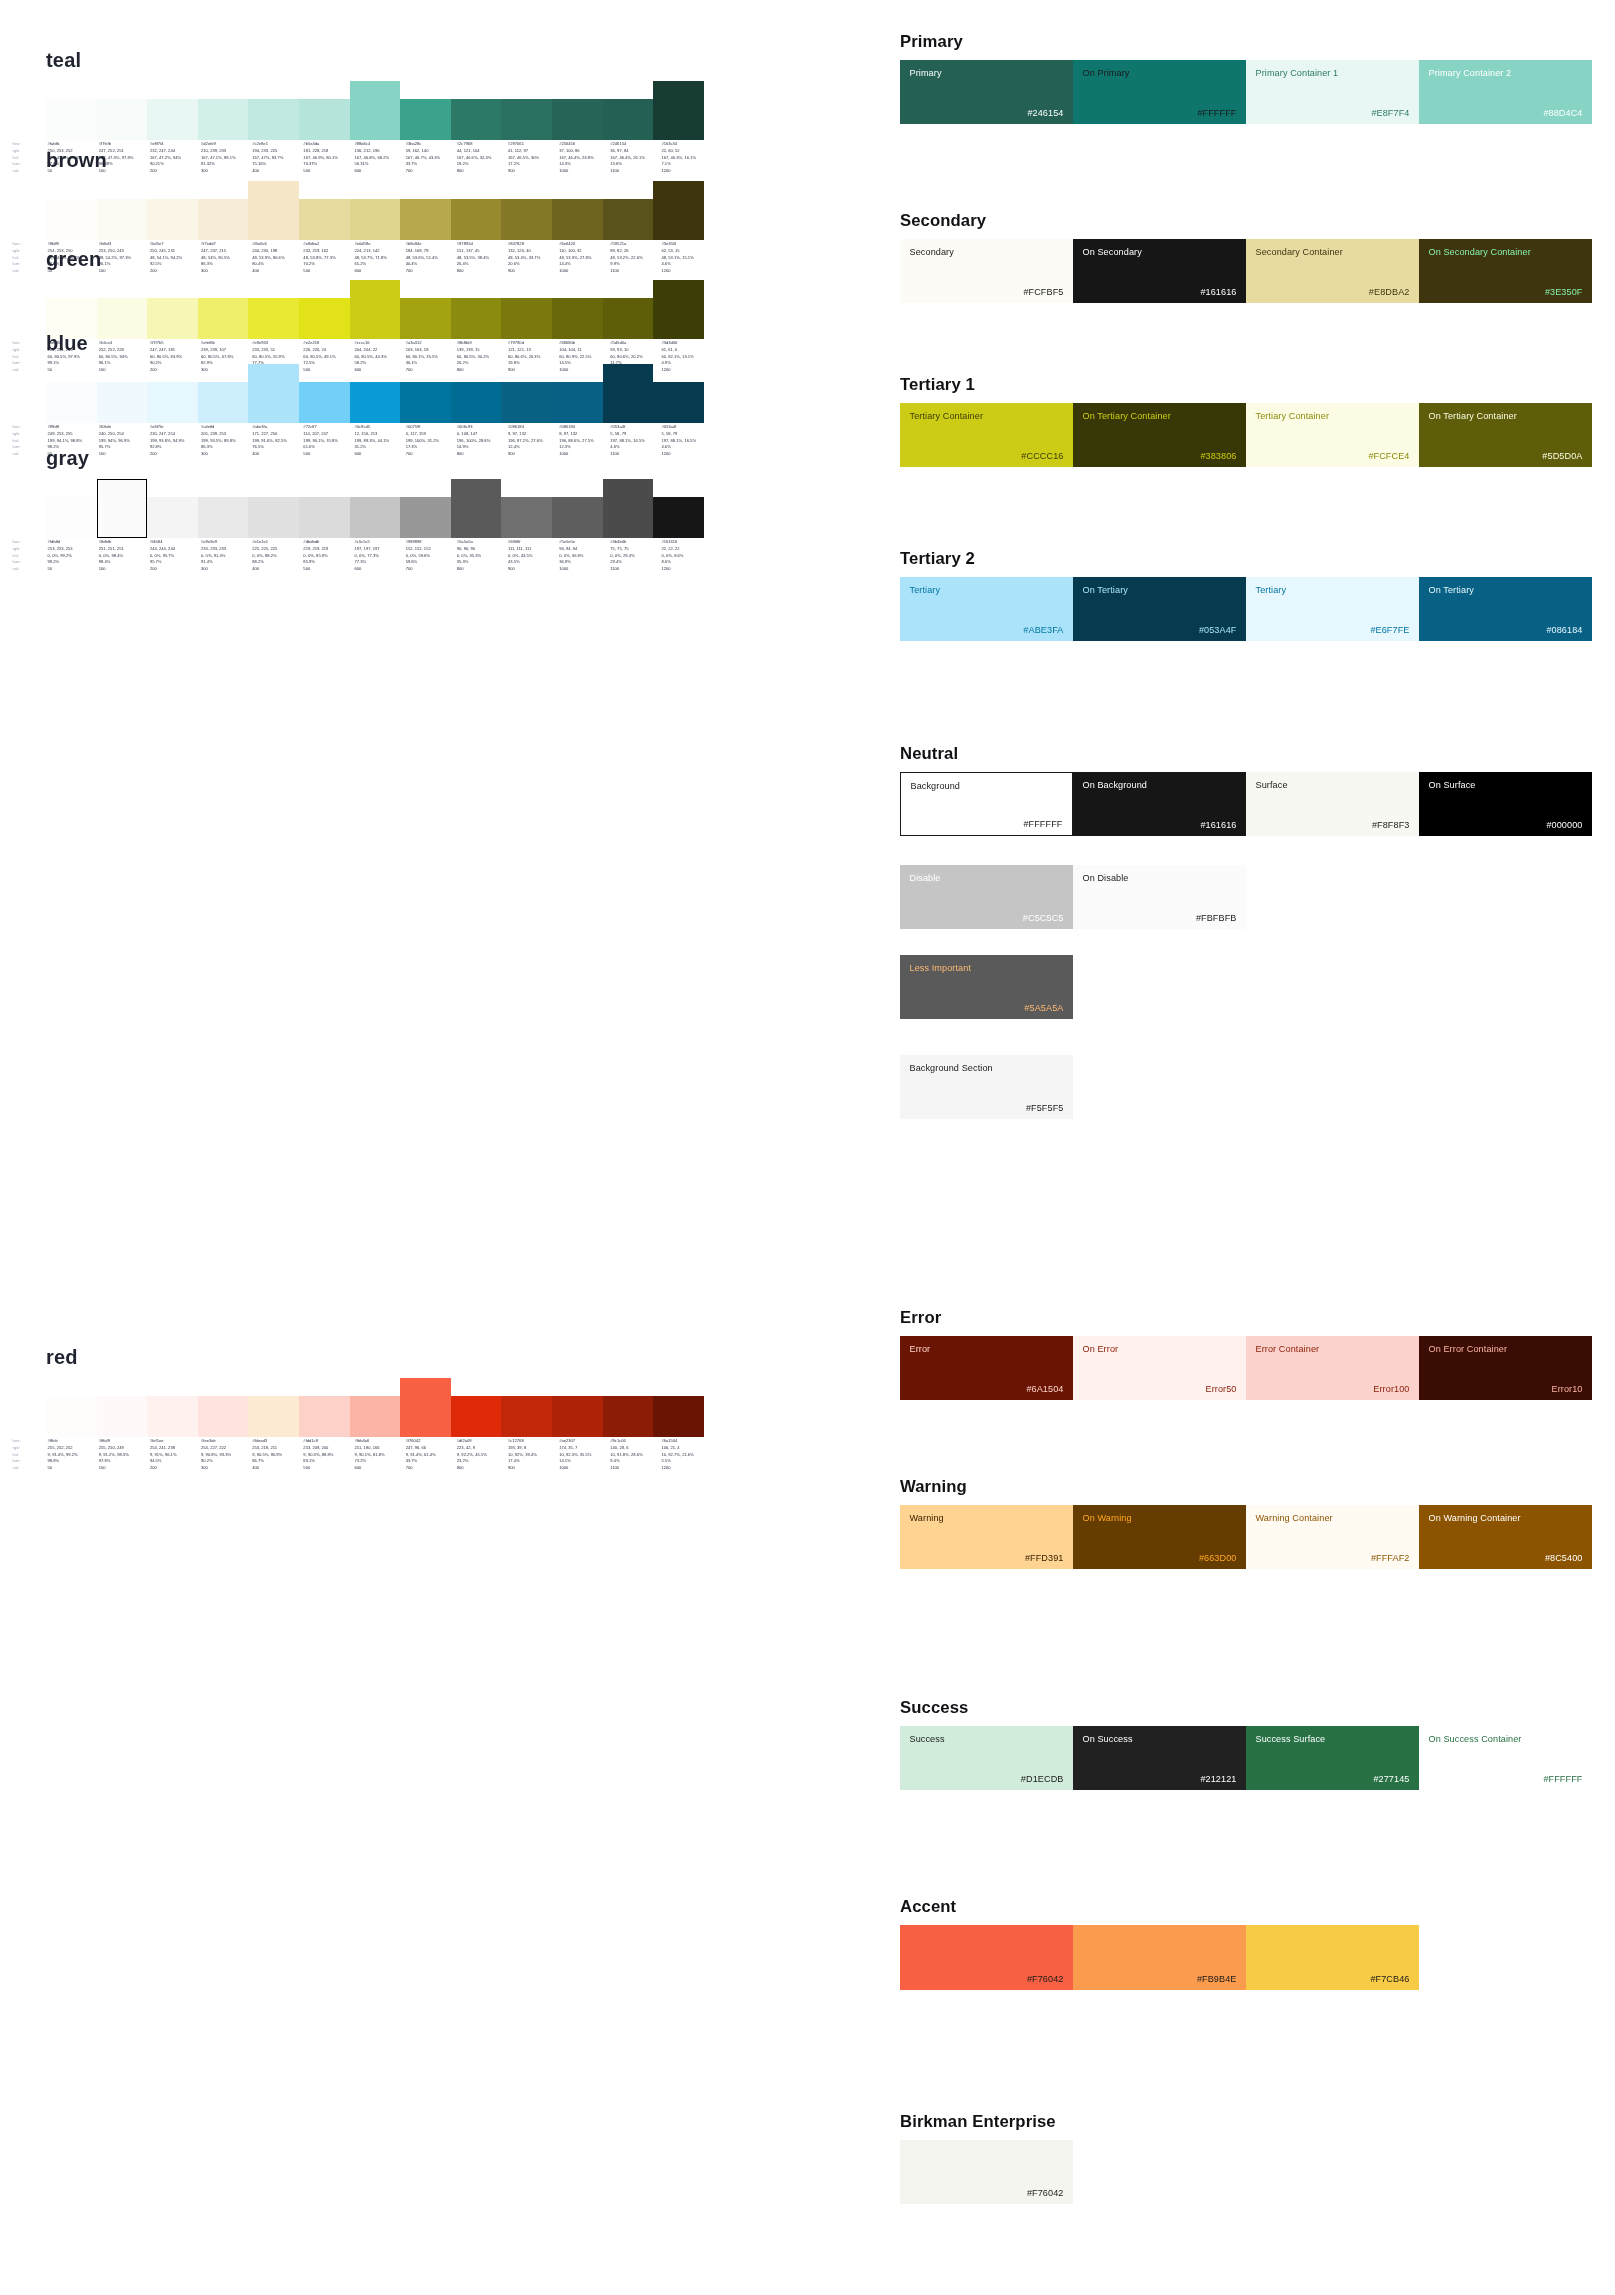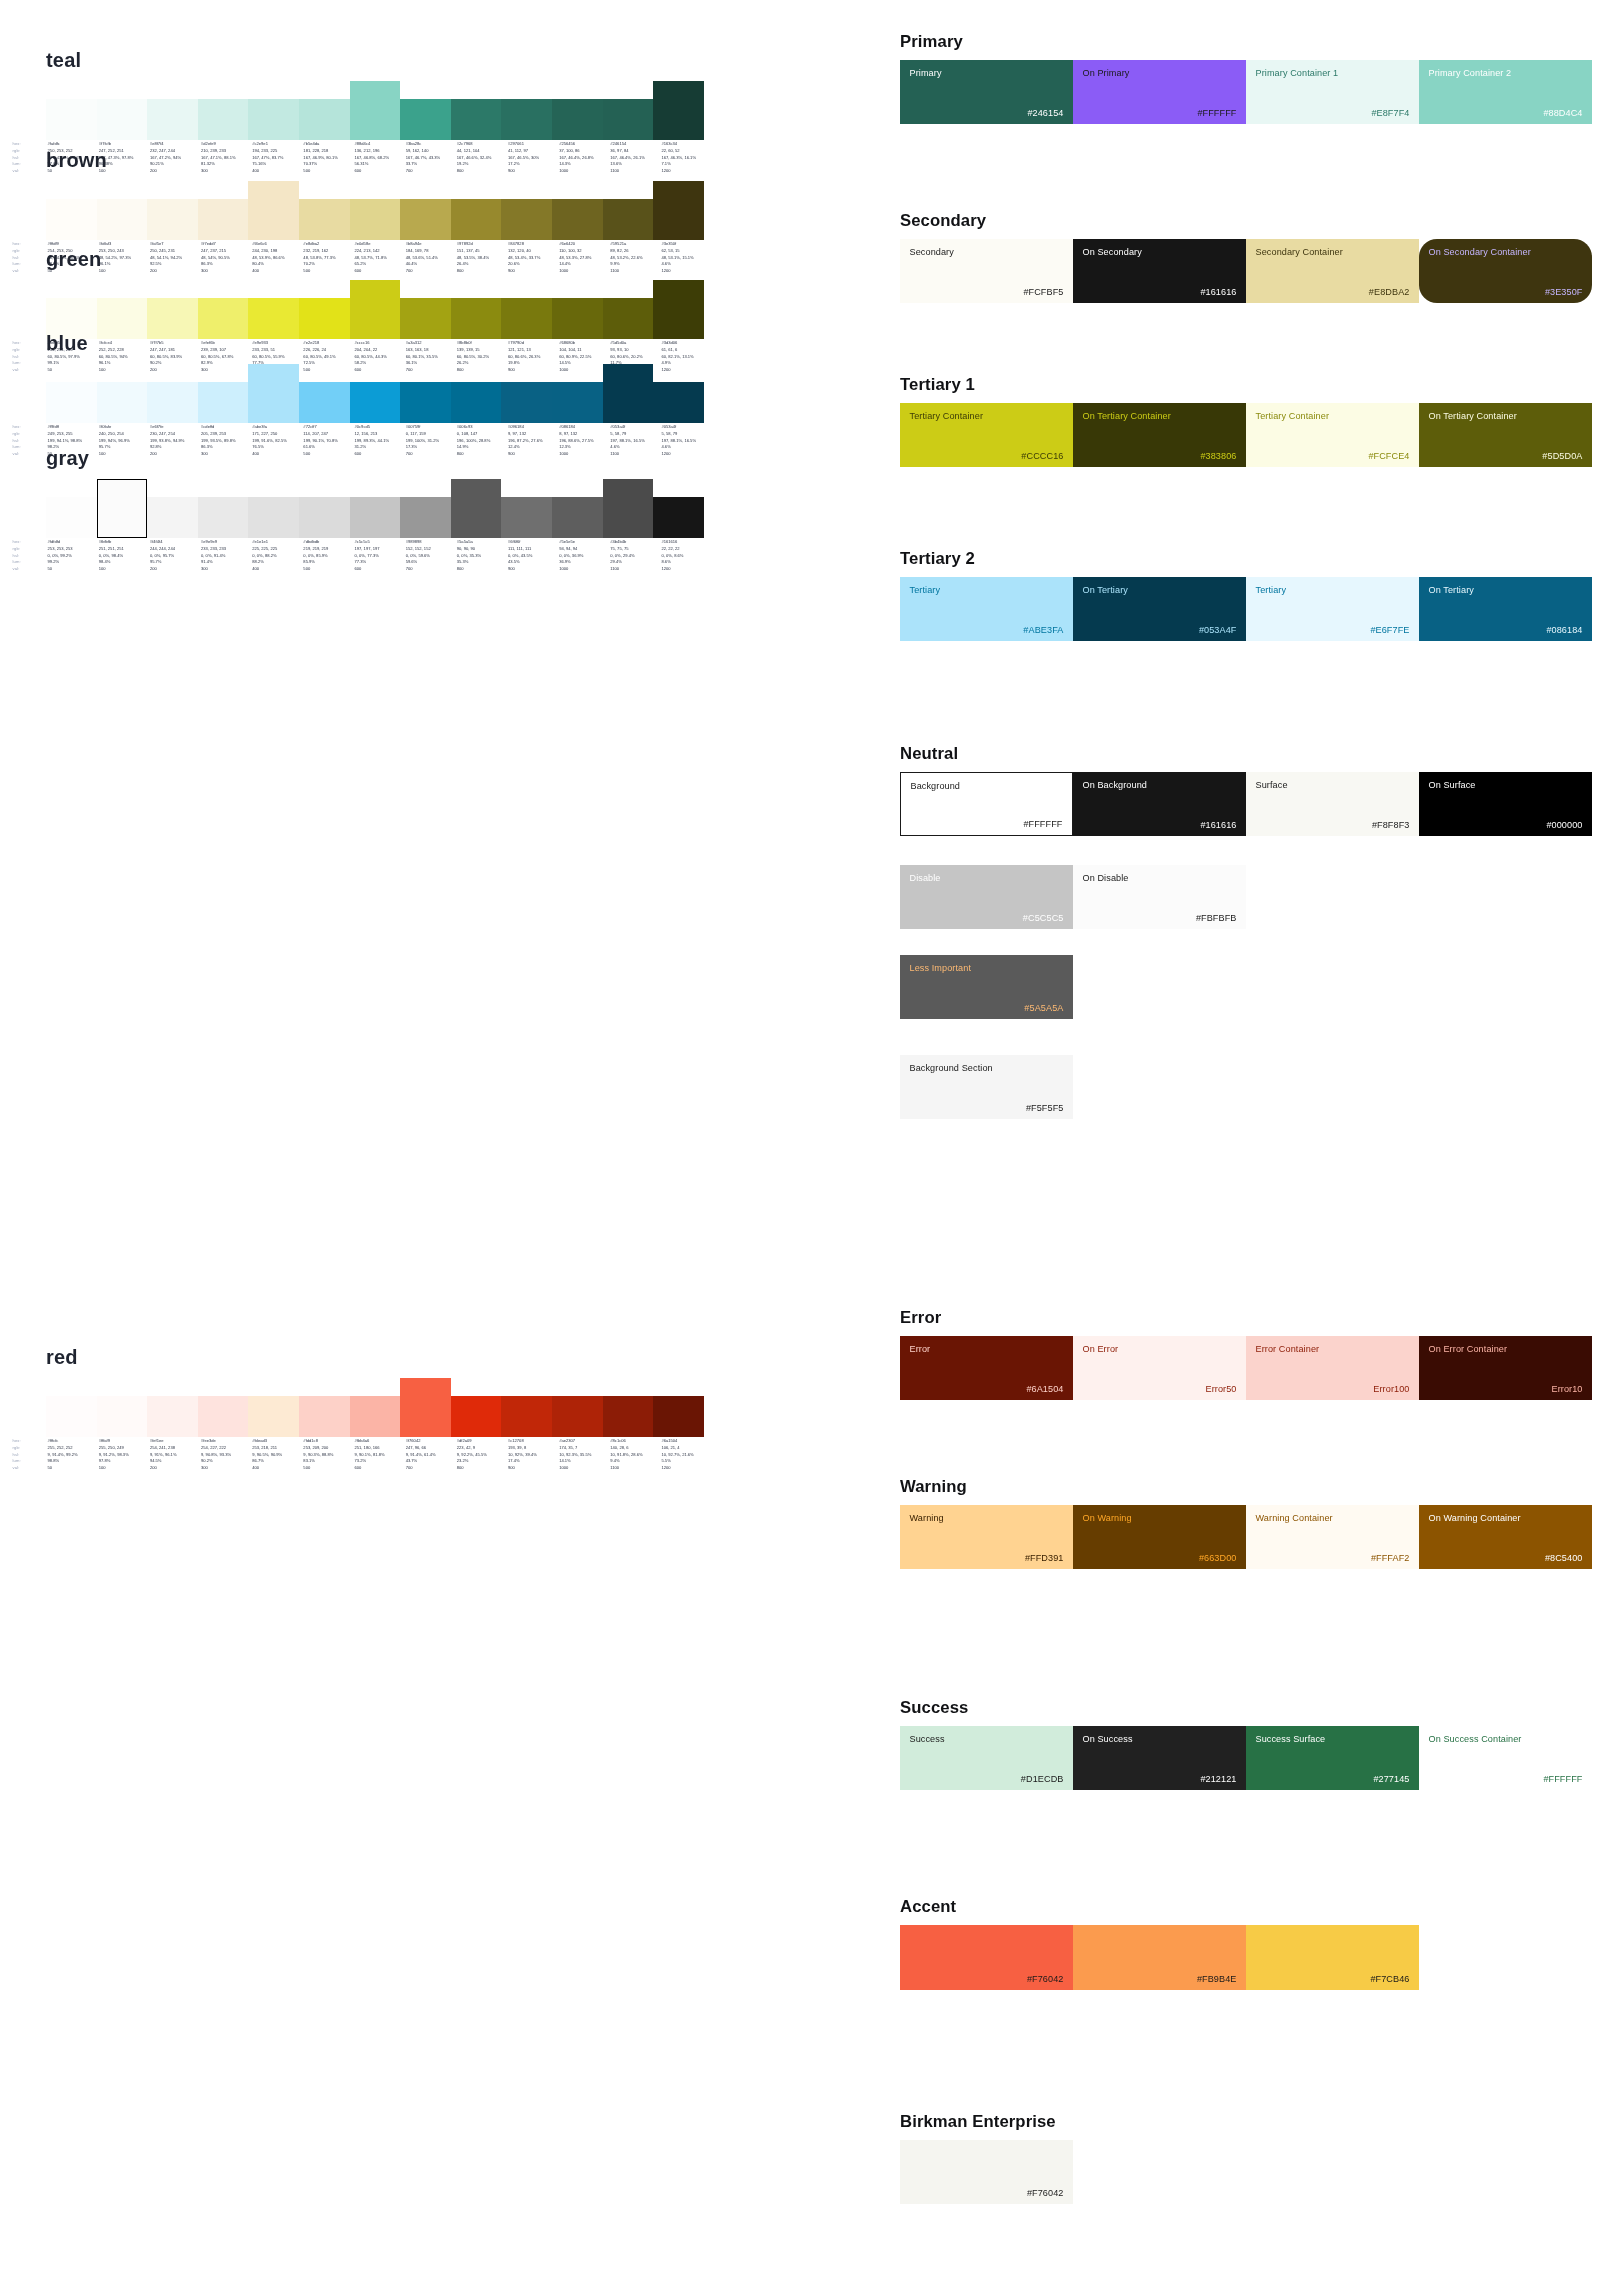--- a/index.html
+++ b/index.html
@@ -762,21 +762,21 @@
   </div>
 
 <div id="tokens">
     <div class="group" style="top: 32px;">
       <div class="group-title">Primary</div>
       <div class="tok-row">
         <div class="tok" style="background: rgb(36, 97, 84); color: rgb(255, 255, 255);">
           <div class="tl">Primary</div>
           <div class="tv">#246154</div>
         </div>
-        <div class="tok" style="background: #8b5cf6; color: rgb(26, 26, 26);">
+        <div class="tok" style="background: #0f766e; color: rgb(26, 26, 26);">
           <div class="tl">On Primary</div>
           <div class="tv">#FFFFFF</div>
         </div>
         <div class="tok" style="background: rgb(232, 247, 244); color: rgb(44, 121, 104);">
           <div class="tl">Primary Container 1</div>
           <div class="tv">#E8F7F4</div>
         </div>
         <div class="tok" style="background: rgb(136, 212, 196); color: rgb(255, 255, 255);">
           <div class="tl">Primary Container 2</div>
           <div class="tv">#88D4C4</div>
@@ -791,21 +791,21 @@
           <div class="tv">#FCFBF5</div>
         </div>
         <div class="tok" style="background: rgb(22, 22, 22); color: rgb(255, 255, 255);">
           <div class="tl">On Secondary</div>
           <div class="tv">#161616</div>
         </div>
         <div class="tok" style="background: rgb(232, 219, 162); color: rgb(62, 53, 15);">
           <div class="tl">Secondary Container</div>
           <div class="tv">#E8DBA2</div>
         </div>
-        <div class="tok" style="background: rgb(62, 53, 15); color: #c4b5fd; border-radius: 18px;">
+        <div class="tok" style="background: rgb(62, 53, 15); color: #86efac;">
           <div class="tl">On Secondary Container</div>
           <div class="tv">#3E350F</div>
         </div>
       </div>
     </div>
     <div class="group" style="top: 375px;">
       <div class="group-title">Tertiary 1</div>
       <div class="tok-row">
         <div class="tok" style="background: rgb(204, 204, 22); color: rgb(61, 61, 6);">
           <div class="tl">Tertiary Container</div>

